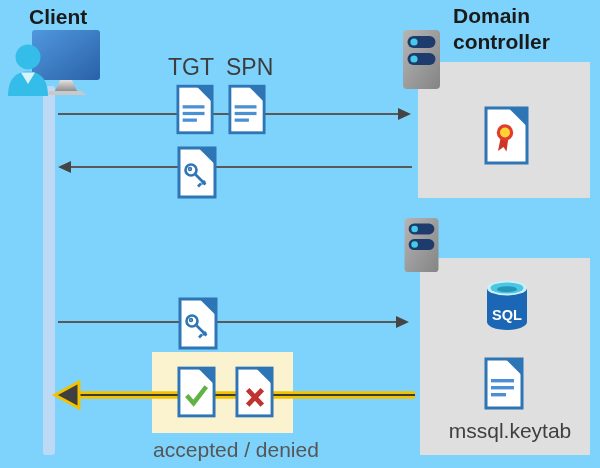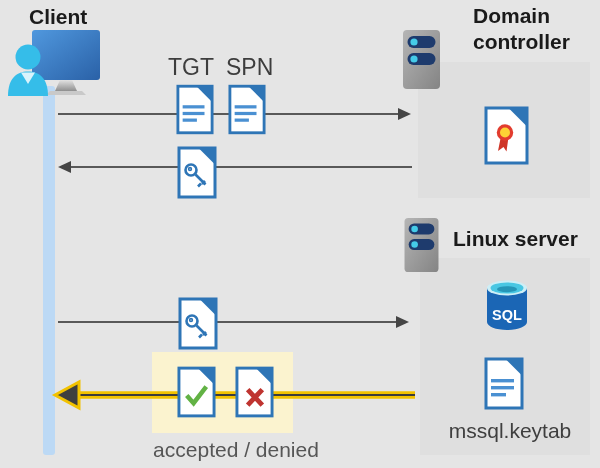--- a/index.html
+++ b/index.html
@@ -1,17 +1,17 @@
 <!DOCTYPE html>
 <html><head>
 <meta charset="utf-8">
 <style>
   html,body{margin:0;padding:0;background:#fff;}
   body{font-family:"Liberation Sans","DejaVu Sans",sans-serif;}
-  .canvas{position:relative;width:600px;height:468px;background:#e5e5e5;overflow:hidden;}
+  .canvas{position:relative;width:600px;height:468px;background:#7dd3fc;overflow:hidden;}
   .abs{position:absolute;}
   .title{font-weight:bold;color:#1a1a1a;font-size:21px;line-height:26px;}
   .sublabel{color:#3d3d3d;font-size:23px;}
   .caption{color:#565656;font-size:21px;}
   .filelabel{color:#3f3f3f;font-size:21px;}
   .gray-box{background:#dfdfdf;}
   .yellow-box{background:#fbf3cf;}
   .timeline{background:#bcd9f5;border-radius:3px;}
   .z0{z-index:0}.z1{z-index:1}.z2{z-index:2}.z3{z-index:3}
   .center{text-align:center;}
@@ -132,21 +132,21 @@
         <stop offset="0" stop-color="#b5b5b5"></stop>
           <stop offset="1" stop-color="#848484"></stop>
       </linearGradient>
     </defs>
     <rect x="1" y="1" width="37" height="59" rx="4" fill="url(#srv1)"></rect>
     <rect x="5.5" y="7" width="28" height="12" rx="6" fill="#1e3b6d"></rect>
     <circle cx="12" cy="13" r="3.6" fill="#45cbe8"></circle>
     <rect x="5.5" y="24" width="28" height="12" rx="6" fill="#1e3b6d"></rect>
     <circle cx="12" cy="30" r="3.6" fill="#45cbe8"></circle>
   </svg>
-  <div class="abs title z3" style="left:453px;top:3px;width:118px;margin-left:20px;">Domain controller</div>
+  <div class="abs title z3" style="left:453px;top:3px;width:118px;">Domain controller</div>
 
   <svg class="abs z3" style="left:484px;top:106px;" width="45" height="59" viewBox="0 0 45 59">
     <rect x="2" y="2" width="41" height="55" fill="#ffffff" stroke="#2e75b6" stroke-width="3"></rect>
     <polygon points="24,1.5 43.5,1.5 43.5,21" fill="#2e75b6"></polygon>
     <polygon points="17,30 14,45 19.5,41 22.5,45.5 24.5,31" fill="#cf3527"></polygon>
     <circle cx="21" cy="26.5" r="8.2" fill="#e23c2e"></circle>
     <circle cx="21" cy="26.5" r="5" fill="#fdd335"></circle>
   </svg>
 
   <svg class="abs z3" style="left:402px;top:217px;" width="39" height="56" viewBox="0 0 39 61">
@@ -155,21 +155,20 @@
         <stop offset="0" stop-color="#b5b5b5"></stop>
           <stop offset="1" stop-color="#848484"></stop>
       </linearGradient>
     </defs>
     <rect x="1" y="1" width="37" height="59" rx="4" fill="url(#srv2)"></rect>
     <rect x="5.5" y="7" width="28" height="12" rx="6" fill="#1e3b6d"></rect>
     <circle cx="12" cy="13" r="3.6" fill="#45cbe8"></circle>
     <rect x="5.5" y="24" width="28" height="12" rx="6" fill="#1e3b6d"></rect>
     <circle cx="12" cy="30" r="3.6" fill="#45cbe8"></circle>
   </svg>
-  <div class="abs title z3" style="left:453px;top:226px;width:140px;">Linux server</div>
 
   <svg class="abs z3" style="left:485px;top:278px;" width="44" height="55" viewBox="0 0 44 55">
     <path d="M2,10 V44 C2,48.4 11,52 22,52 C33,52 42,48.4 42,44 V10 Z" fill="#1b66b5"></path>
     <ellipse cx="22" cy="10" rx="20" ry="7.5" fill="#cdeff7"></ellipse>
     <ellipse cx="22" cy="10" rx="16.5" ry="5.6" fill="#49c7e3"></ellipse>
     <ellipse cx="22" cy="11.2" rx="10" ry="3" fill="#2596b8"></ellipse>
     <text x="22" y="42" text-anchor="middle" font-size="14.5" font-weight="bold" fill="#ffffff" font-family="Liberation Sans, sans-serif">SQL</text>
   </svg>
 
   <svg class="abs z3" style="left:484px;top:357px;" width="40" height="53" viewBox="0 0 40 53">

